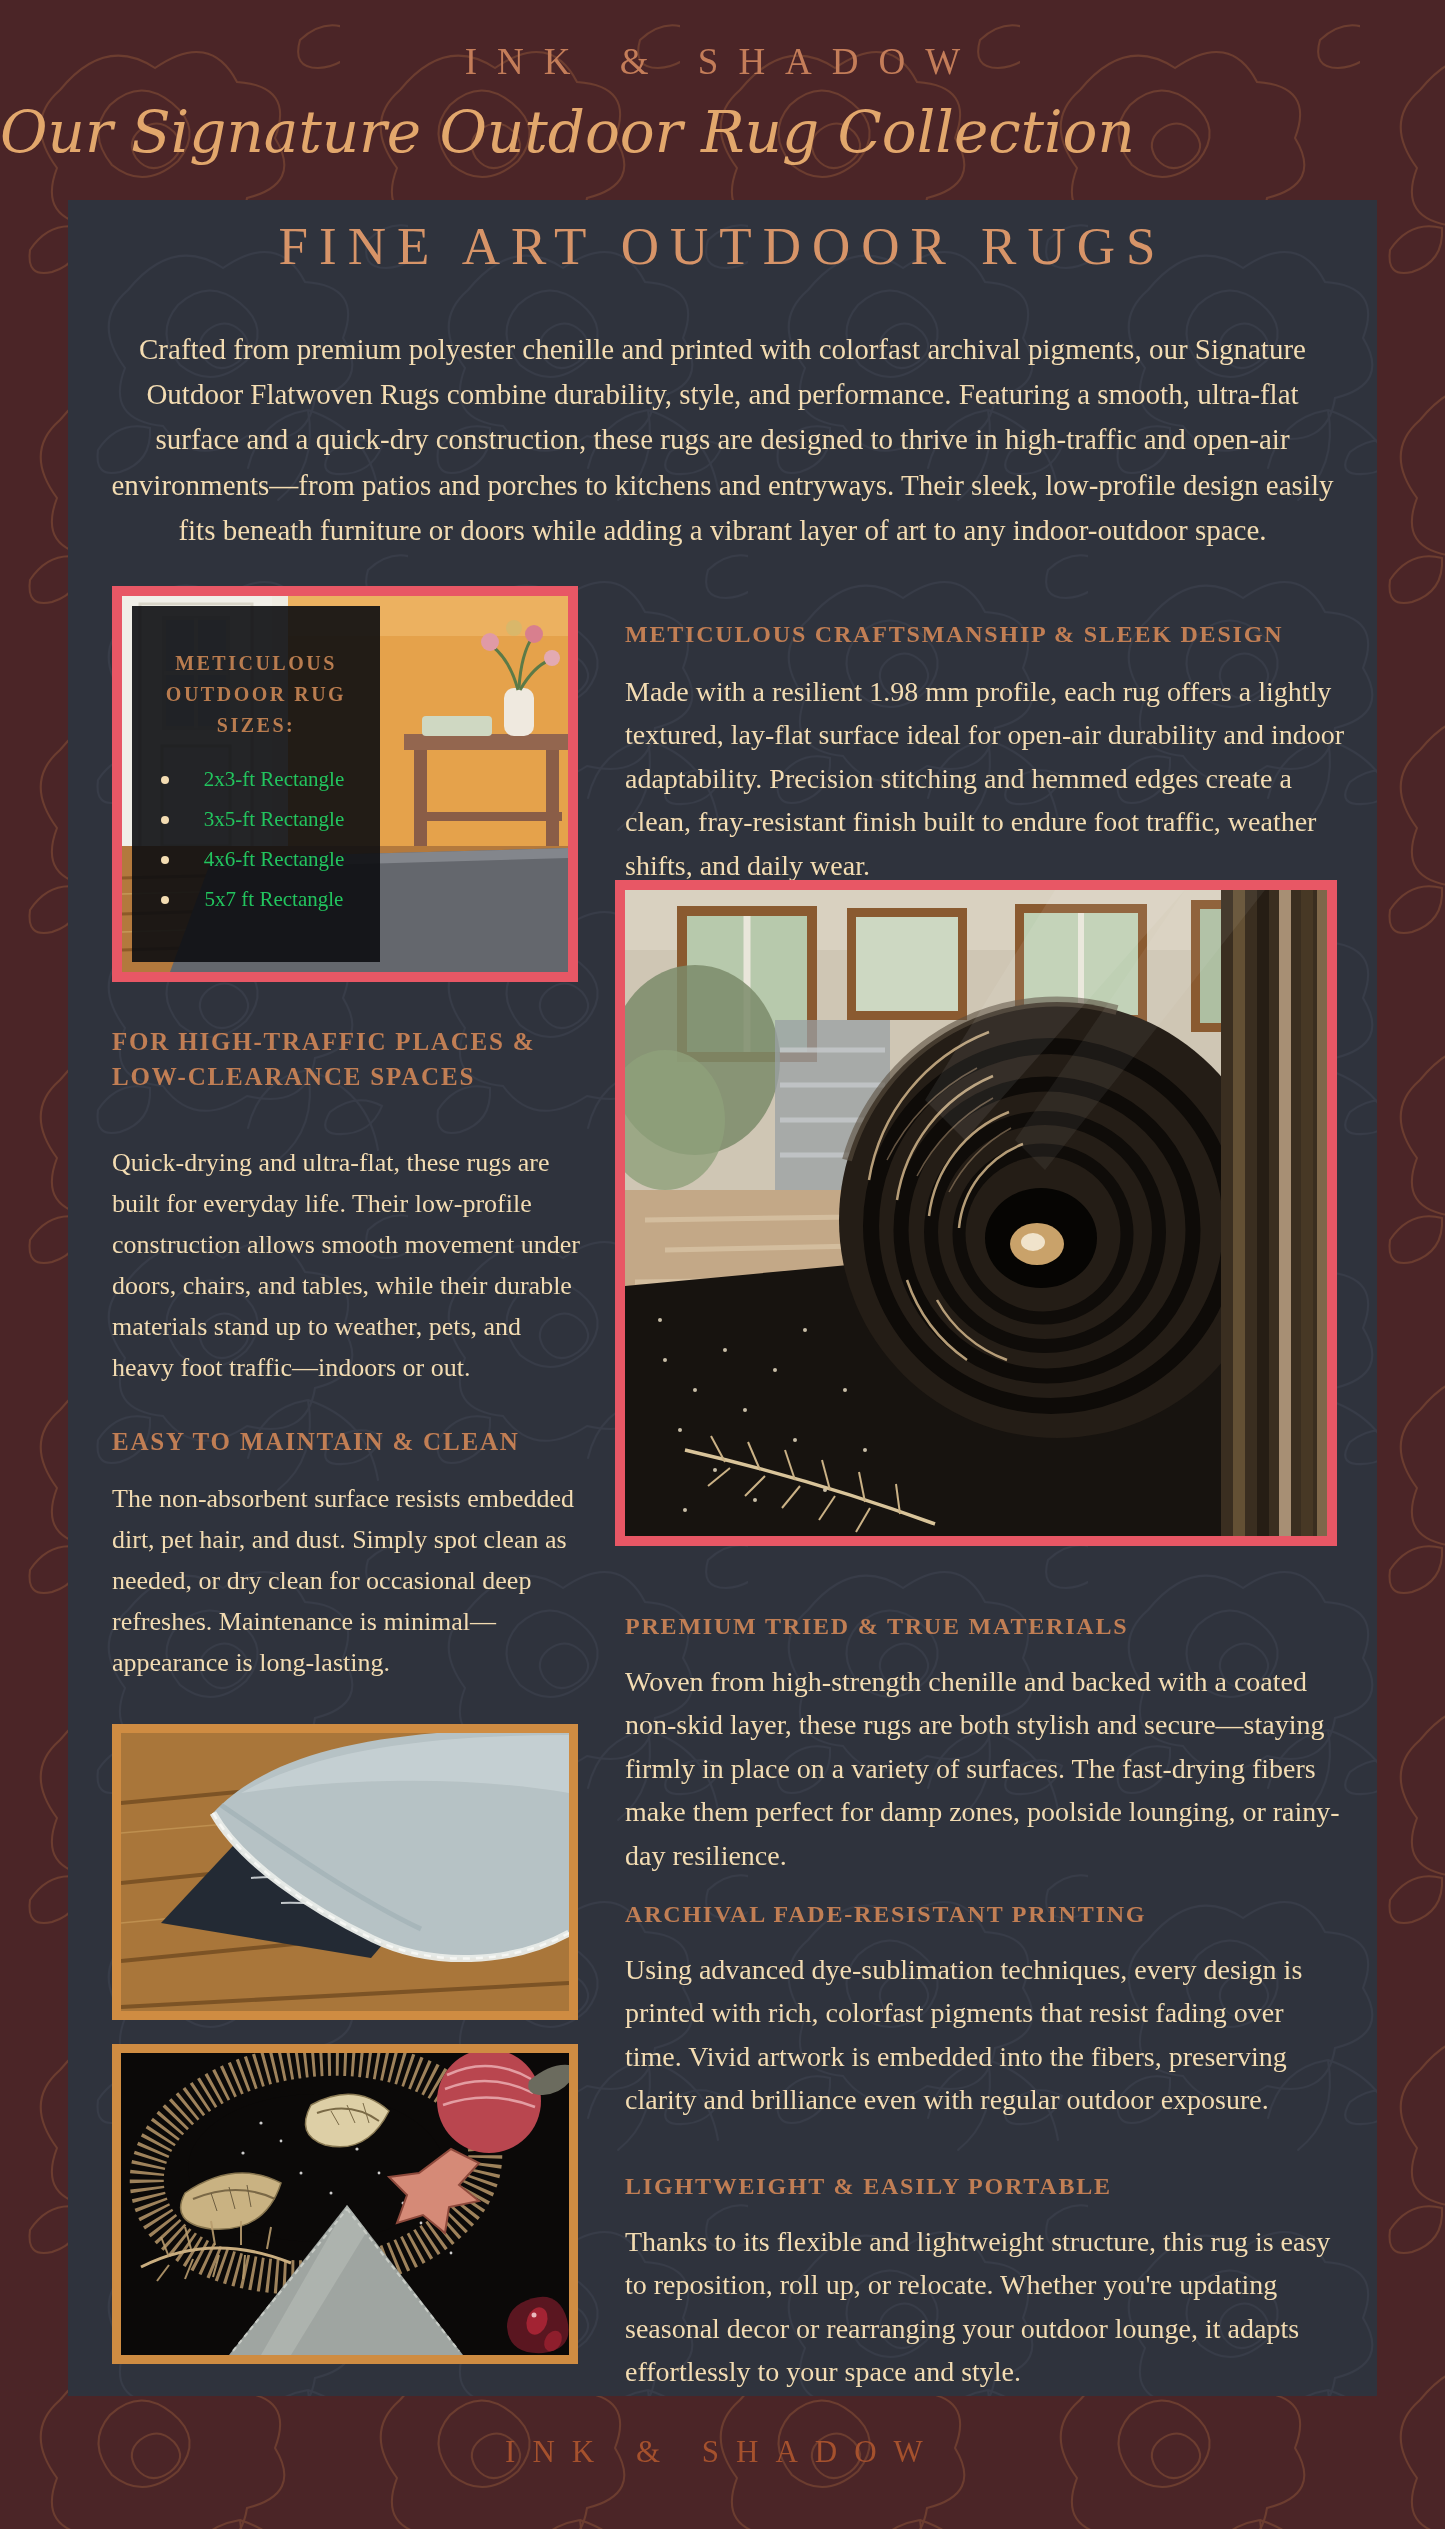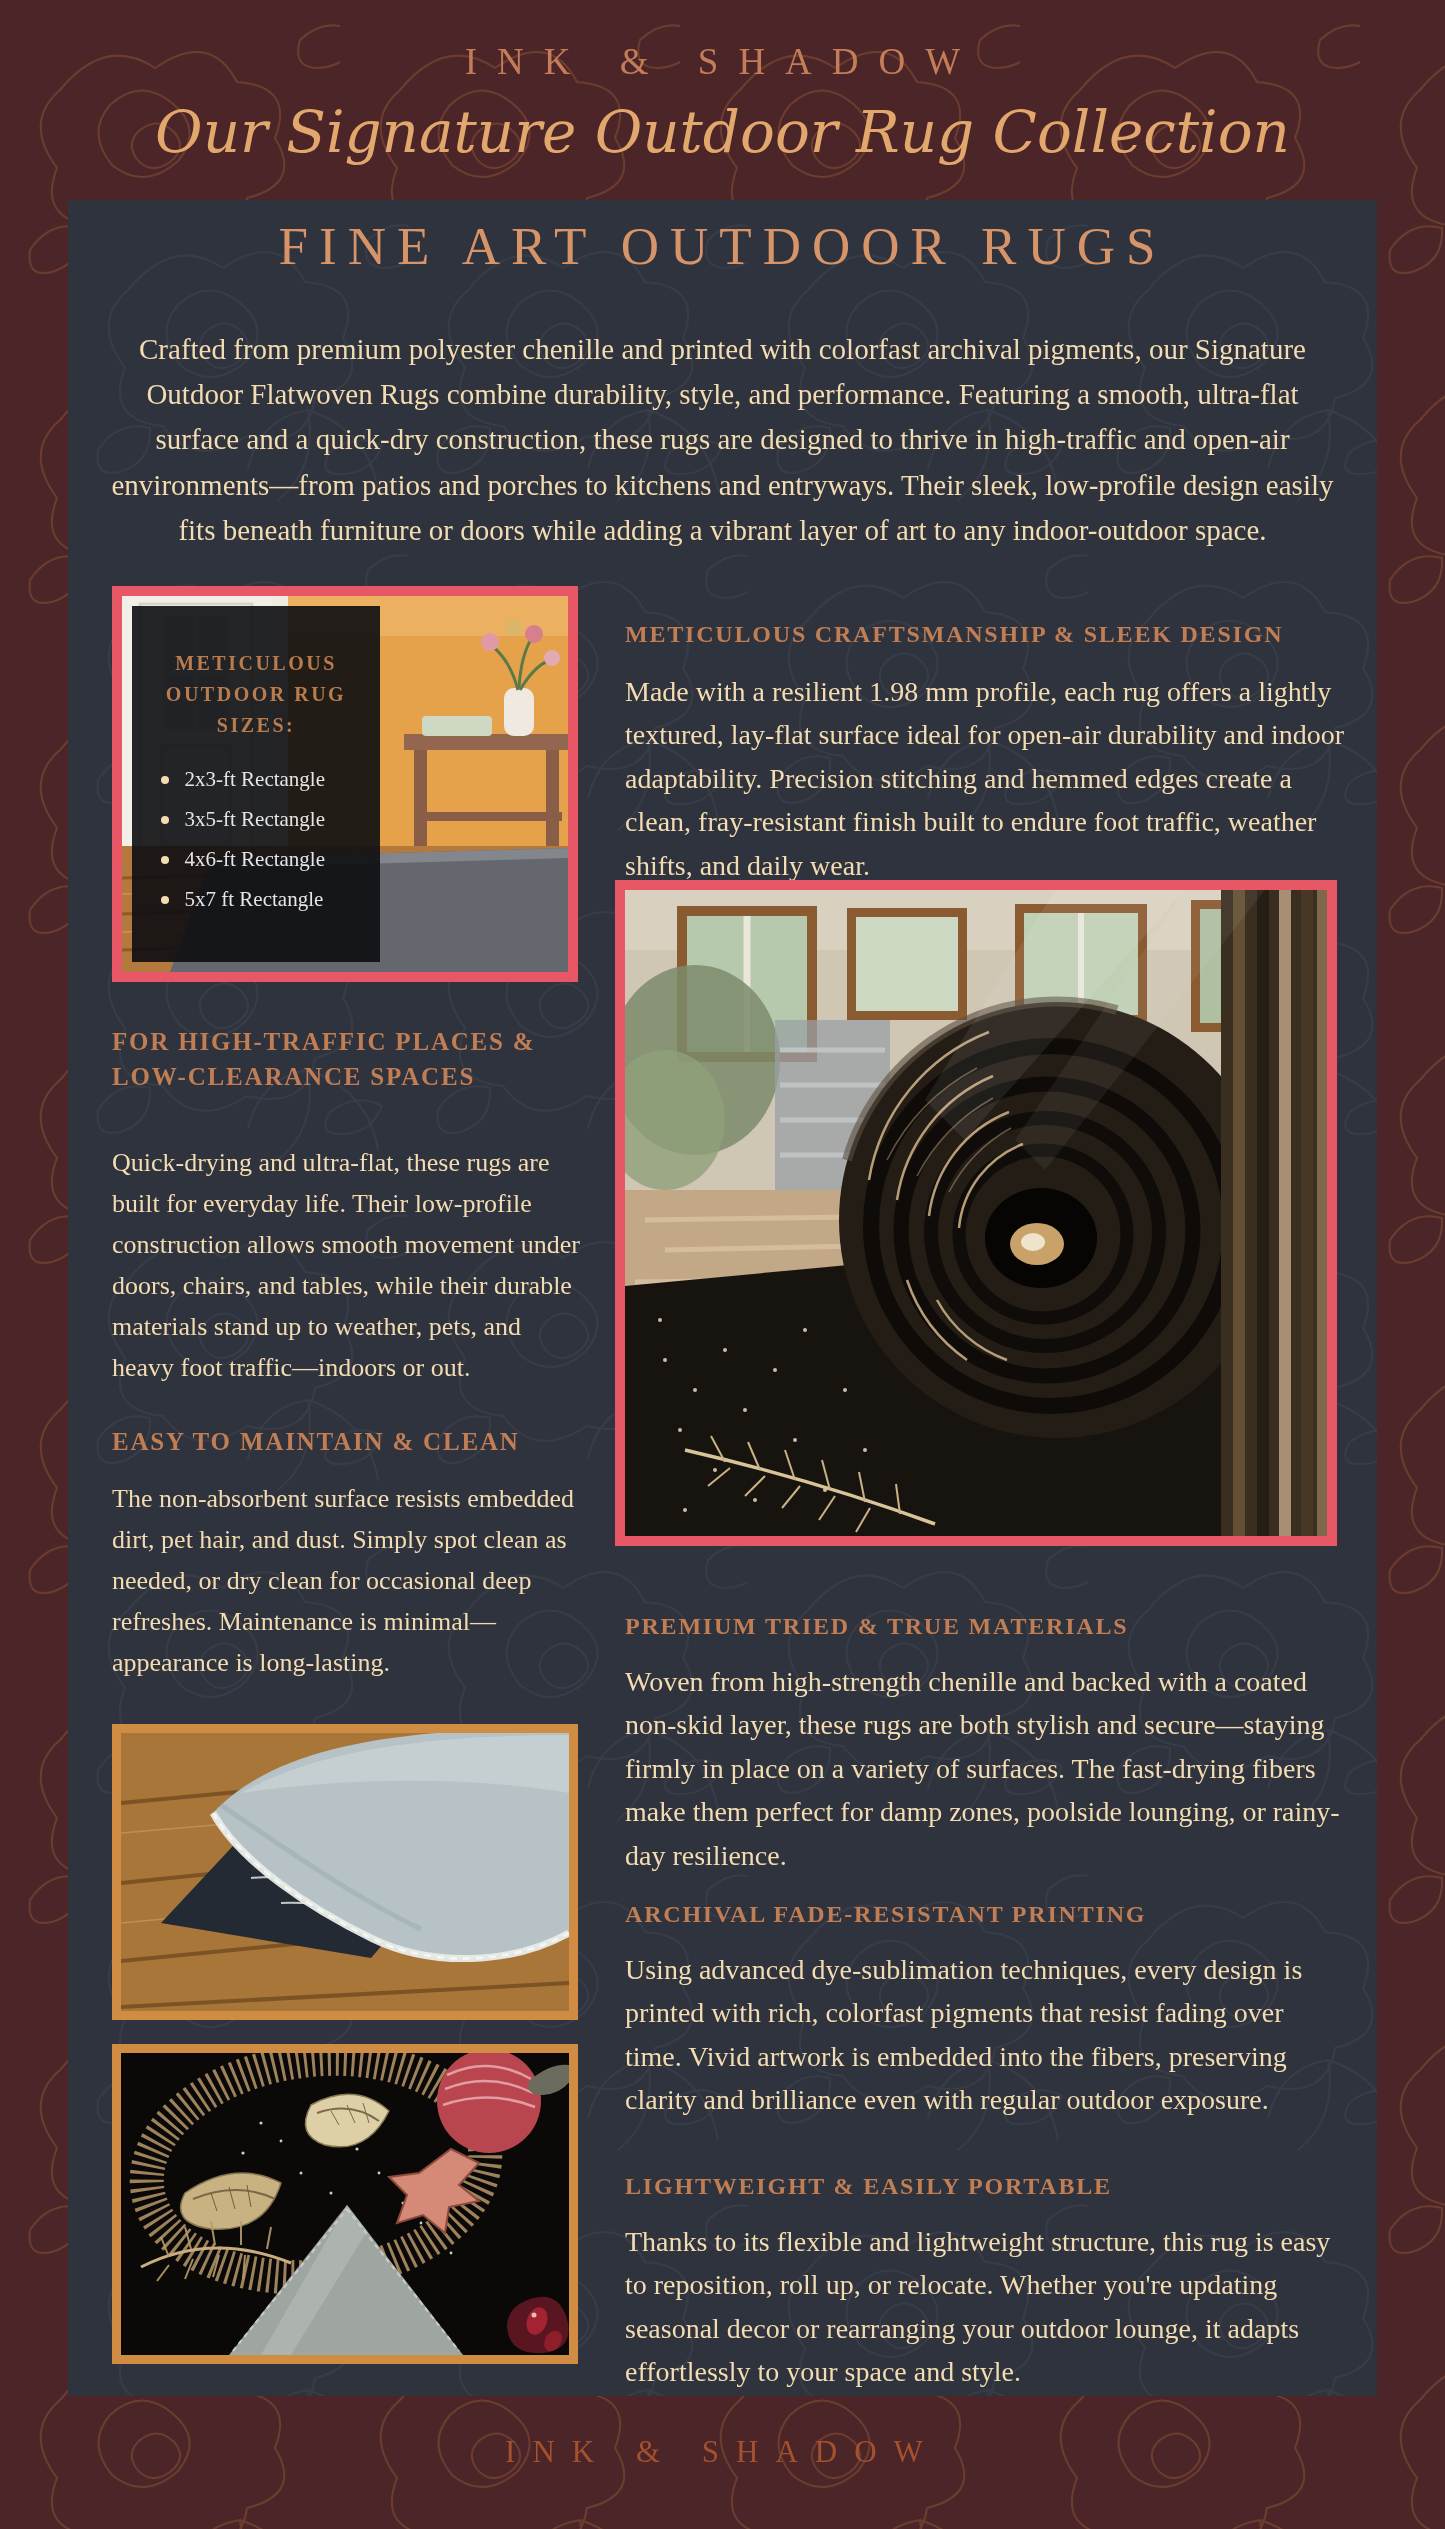--- a/index.html
+++ b/index.html
@@ -8,21 +8,21 @@
     background:#4b2527;
     font-family:"Liberation Serif", serif;
   }
   .bg-pattern{position:absolute;inset:0;pointer-events:none;}
   
   .brand{
     position:absolute;top:40px;left:0;width:100%;text-align:center;
     font-size:37px;letter-spacing:20px;color:#c47d59;font-weight:400;
   }
   .subtitle{
-    position:absolute;top:98px;left:0;width:100%;text-align:center;
+    position:absolute;top:98px;left:0;width:100%;
     font-family:"DejaVu Serif", serif;font-style:italic;
     font-size:58px;color:#e2a76c;font-weight:400;
   }
   
   .panel{
     position:absolute;left:68px;top:200px;width:1309px;height:2196px;
     background:#2f333d;
   }
   .panel-pattern{position:absolute;inset:0;pointer-events:none;}
   .panel *{box-sizing:border-box;}
@@ -56,21 +56,21 @@
   }
   .sizes-heading{
     margin-top:42px;text-align:center;width:200px;
     color:#b97c4f;font-weight:700;font-size:20px;letter-spacing:2.5px;line-height:1.55;
   }
   .sizes-list{
     list-style:none;margin:26px 0 0 0;padding:0 0 0 10px;width:215px;
   }
   .sizes-list li{
     position:relative;padding-left:26px;margin-bottom:15px;
-    color:#e5e5e5;font-size:21px;
+    color:#22c55e;font-size:21px;text-align:center;
   }
   .sizes-list li::before{
     content:"";position:absolute;left:2px;top:9px;width:8px;height:8px;border-radius:50%;
     background:#f3dcb2;
   }
   
   .footer-brand{
     position:absolute;top:2434px;left:0;width:100%;text-align:center;
     font-size:31px;letter-spacing:17px;color:#a5512d;font-weight:400;
   }

